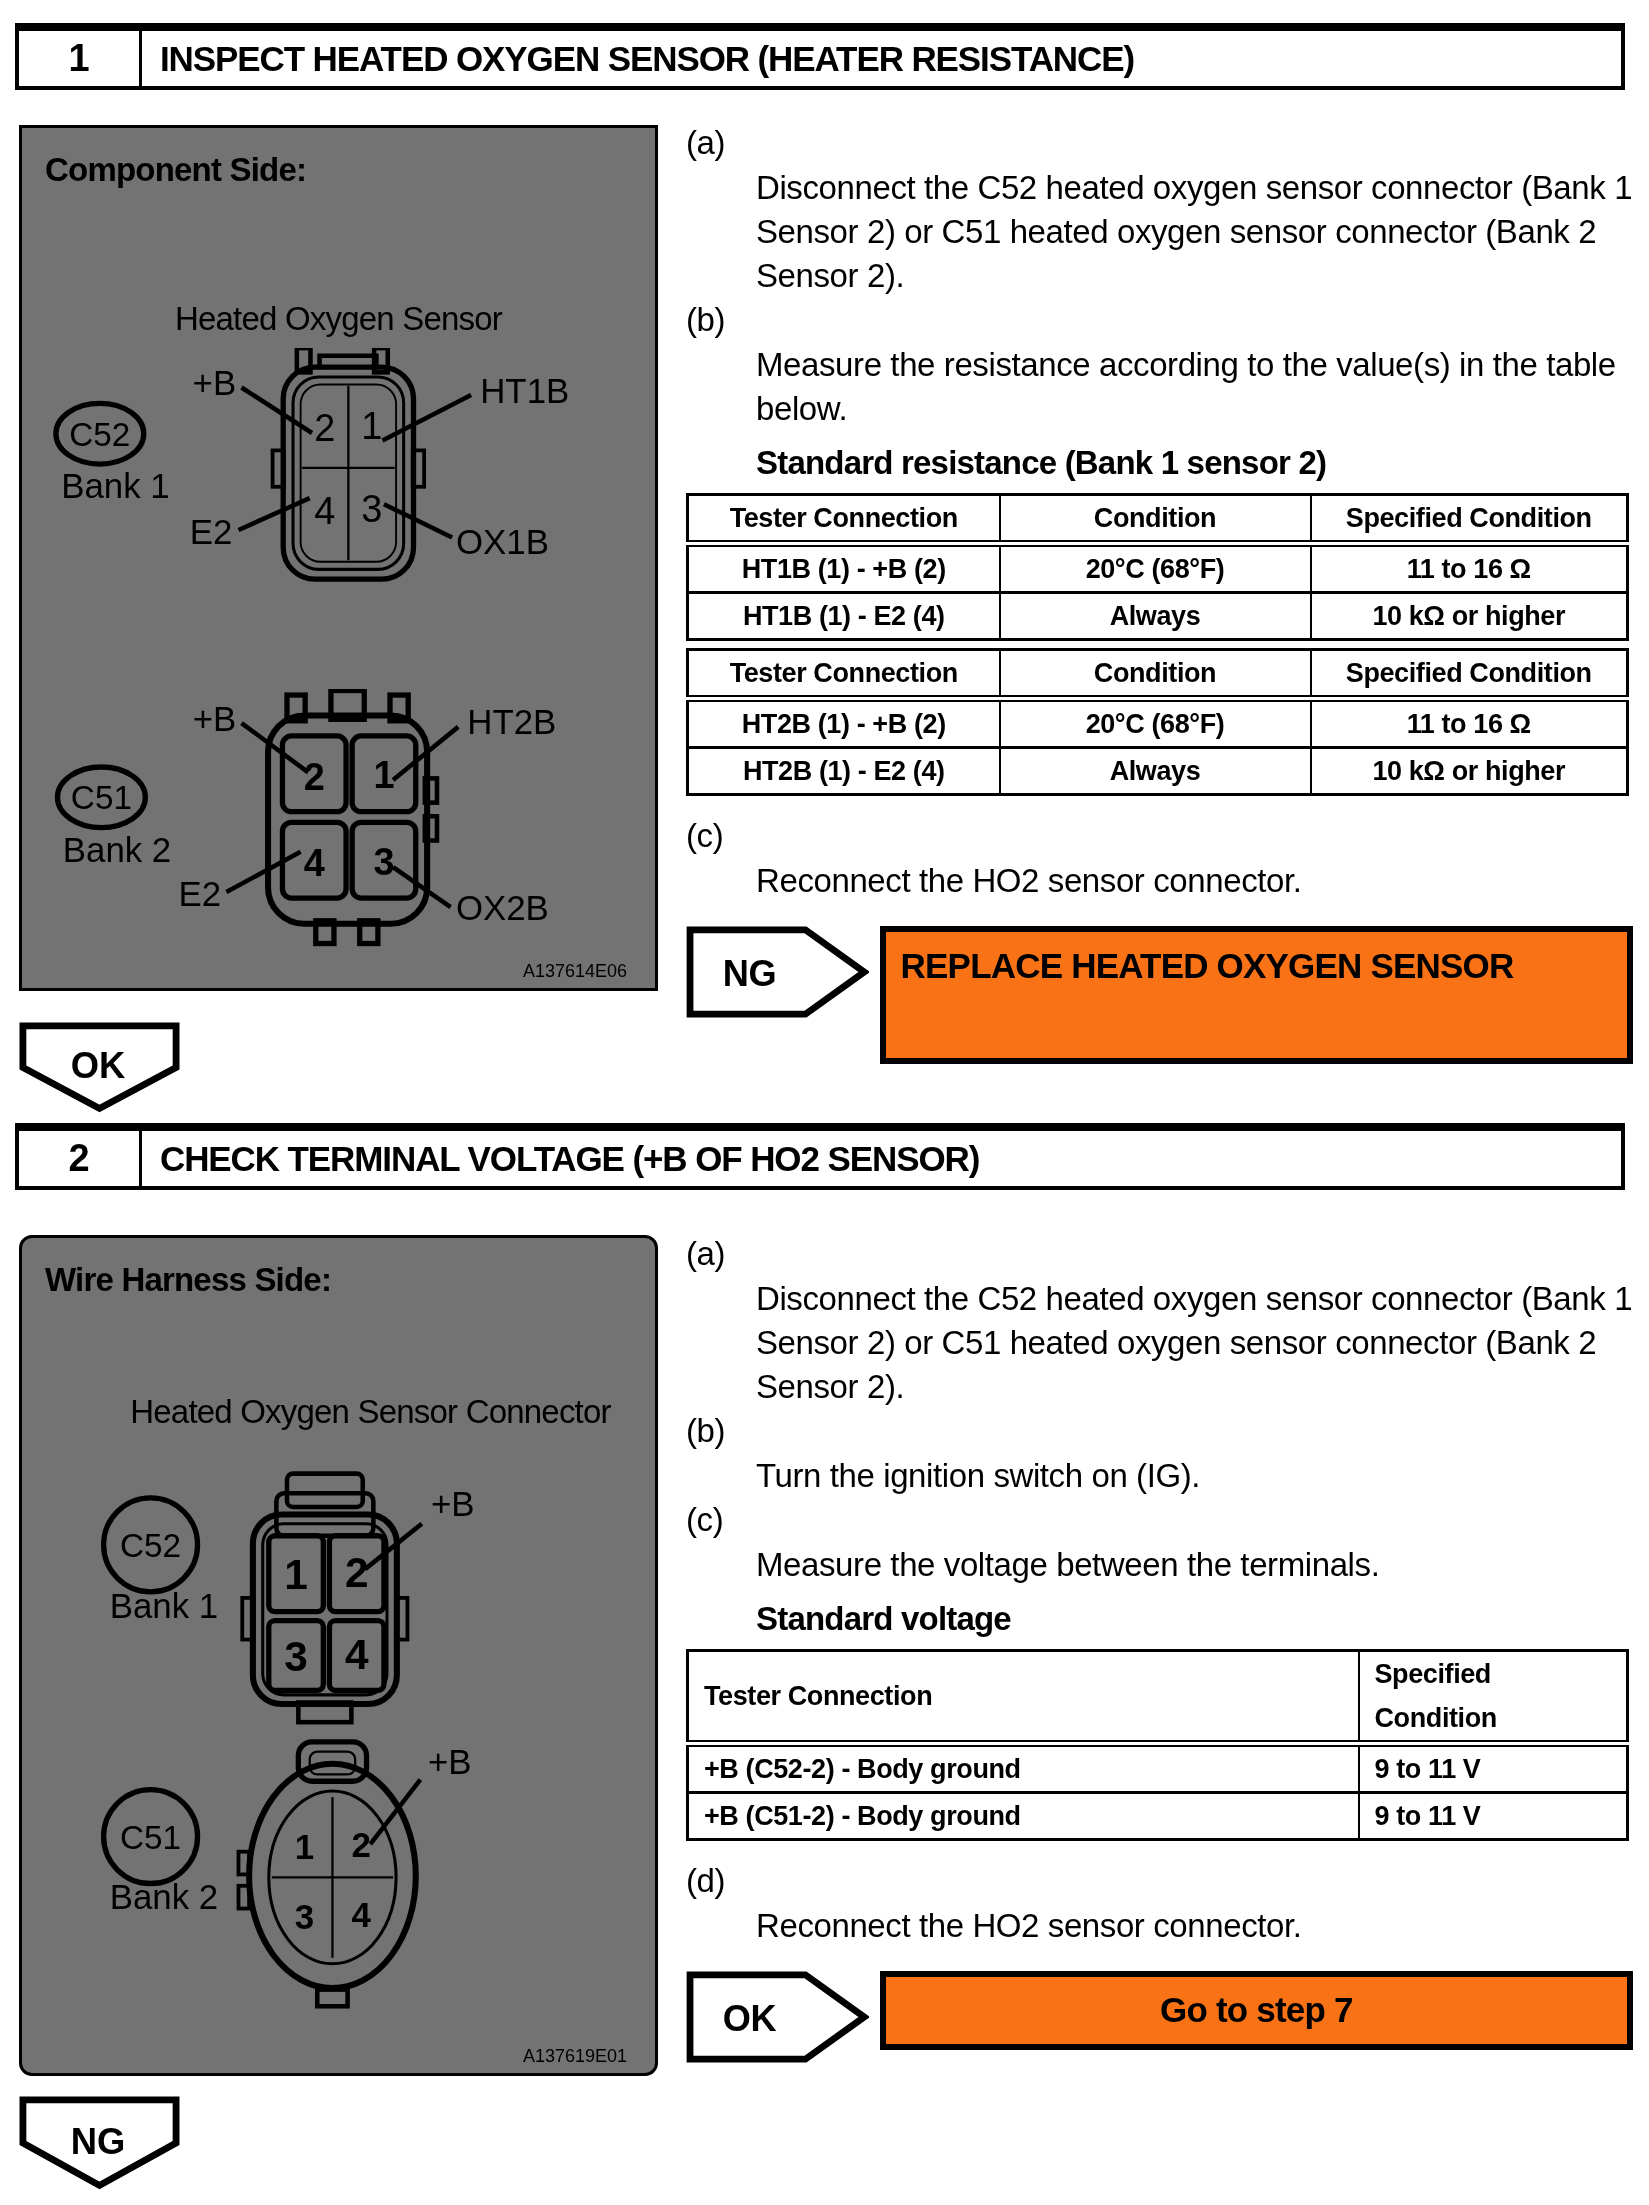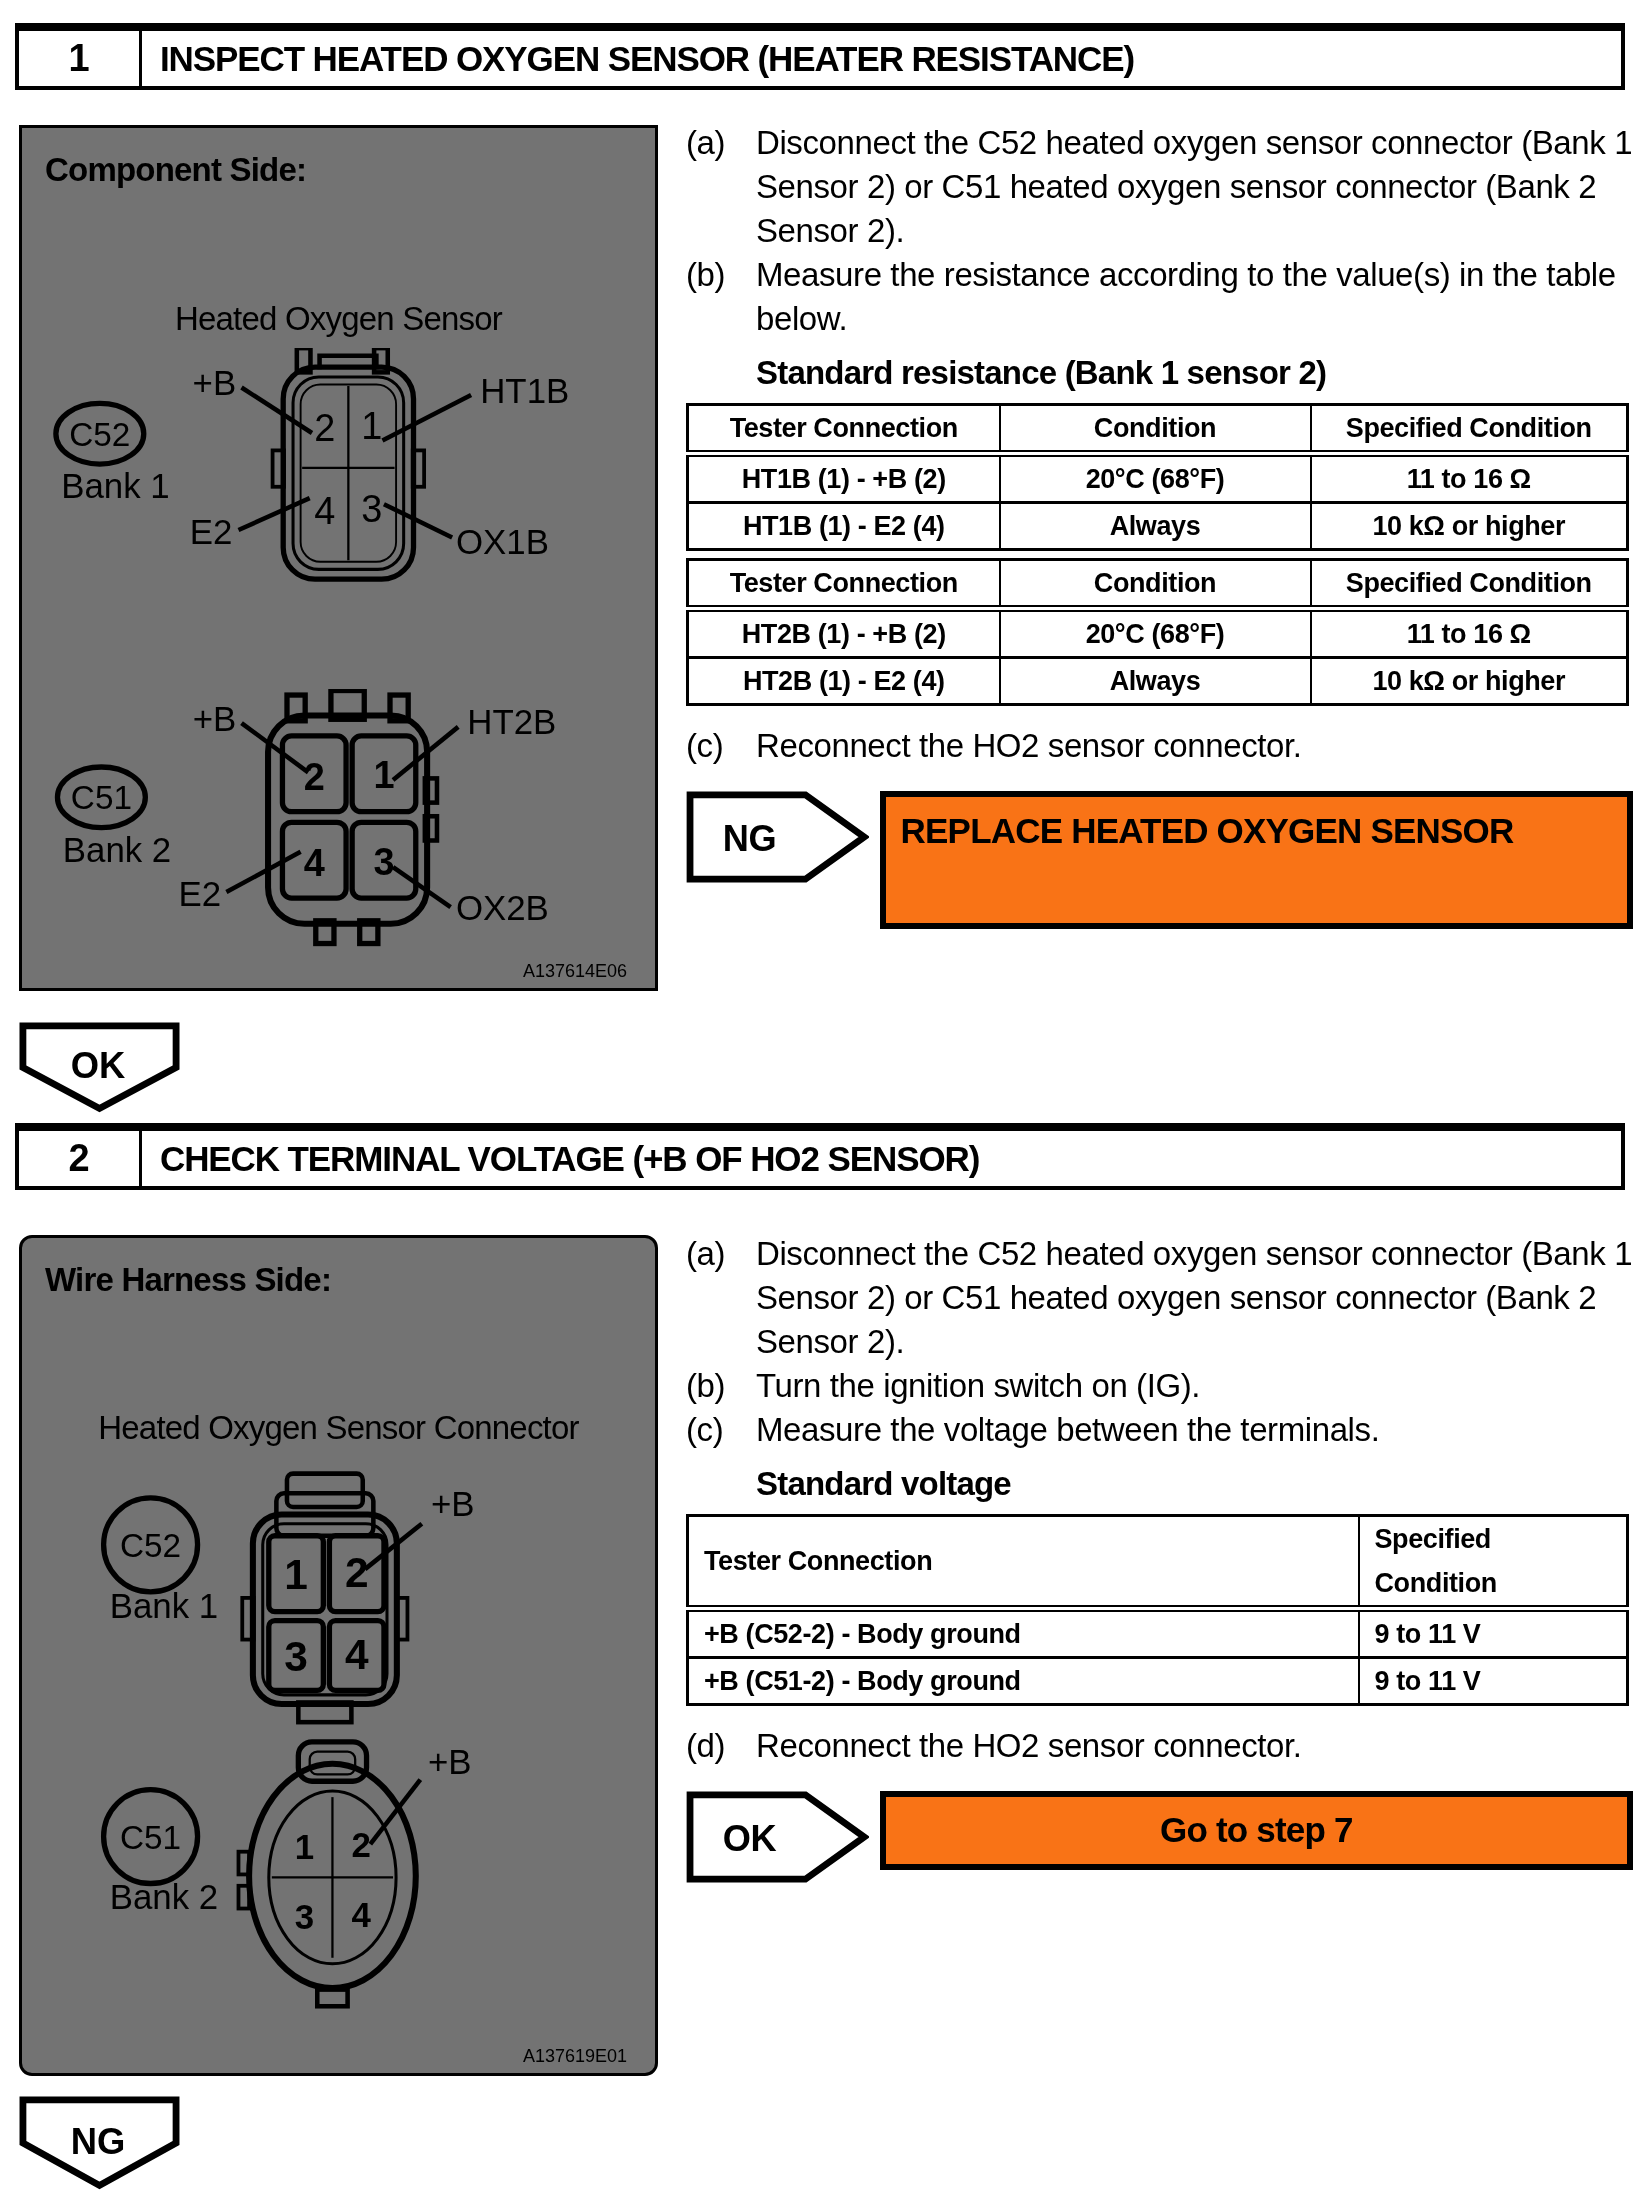--- a/index.html
+++ b/index.html
@@ -26,21 +26,21 @@
   
   .figbox{
     position:absolute;left:19px;width:639px;border:3.8px solid #000;
     box-sizing:border-box;background:#737373;
   }
   #figbox1{top:125px;height:866px;}
   #figbox2{top:1235px;height:841px;border-radius:13px;}
   .fig-heading{position:absolute;left:23px;top:23px;font-size:33px;font-weight:bold;letter-spacing:-0.8px;}
   .fig-caption{position:absolute;left:0;width:100%;text-align:center;font-size:33px;letter-spacing:-0.8px;}
   #figbox1 .fig-caption{top:172px;}
-  #figbox2 .fig-caption{top:171px;}
+  #figbox2 .fig-caption{top:155px;padding-left:32px;}
   .fig-id{position:absolute;right:28px;bottom:6px;font-size:18px;letter-spacing:0;}
   .diag{position:absolute;}
   svg text{font-family:"Liberation Sans",sans-serif;fill:#000;}
   .s2{fill:none;stroke:#000;stroke-width:2.5px;}
   .s3{fill:none;stroke:#000;stroke-width:3px;}
   .s4{fill:none;stroke:#000;stroke-width:4px;}
   .s5{fill:none;stroke:#000;stroke-width:5px;}
   .s6{fill:none;stroke:#000;stroke-width:6px;stroke-linecap:square;}
   .s7{fill:none;stroke:#000;stroke-width:7px;}
   .s8{fill:none;stroke:#000;stroke-width:8px;}
@@ -48,21 +48,21 @@
   .t44{font-size:44px;}
   .t46{font-size:46px;}
   .t50{font-size:50px;}
   .pinB{font-weight:bold;}
   
   .rcol{position:absolute;left:686px;width:947px;font-size:33px;line-height:44px;letter-spacing:-0.4px;}
   #rcol1{top:121px;}
   #rcol2{top:1232px;}
   .li{display:flex;}
   .li-label{width:70px;flex:none;}
-  .li-text{flex:1;}
+  .li-text{flex:1;margin-top:45px;}
   .sub{font-weight:bold;margin-left:70px;margin-top:10px;letter-spacing:-0.8px;}
   .sub-gap{margin-top:32px;}
   .after-table{margin-top:18px;}
   
   table{border-collapse:collapse;width:943px;table-layout:fixed;margin-top:7.6px;background:#fff;}
   th,td{box-sizing:border-box;font-weight:bold;font-size:27px;height:47px;padding:0 7.6px;letter-spacing:-0.4px;}
   .spec3{border:3.8px solid #000;}
   .spec3 th,.spec3 td{border:2.3px solid #000;text-align:center;}
   .spec3 thead th{border-bottom:7.6px double #000;}
   .spec3 tbody tr+tr td{border-top:3px solid #000;}

